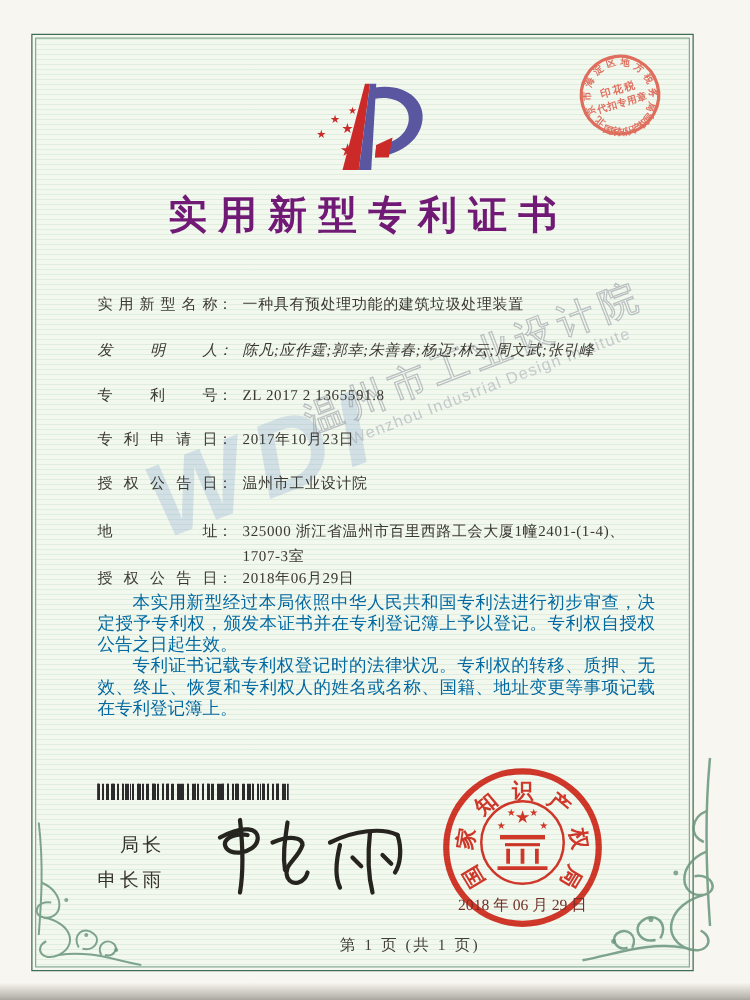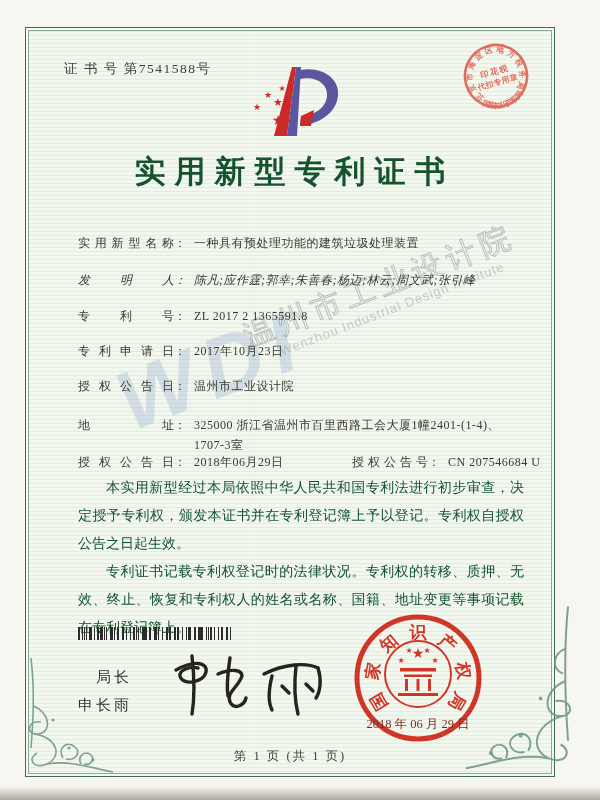--- a/index.html
+++ b/index.html
@@ -51,21 +51,21 @@
   .wm-en{
     position:absolute;left:178px;top:116px;
     font-family:"Liberation Sans",sans-serif;
     font-size:13px;letter-spacing:1px;color:rgba(160,164,174,0.55);
   }
 
   .content{position:absolute;z-index:2;color:#3a3833;}
   .cert-no{left:64px;top:60px;font-size:13.5px;letter-spacing:1.5px;color:#413f39;}
   .title{
     left:25px;top:151px;width:530px;text-align:center;
-    font-size:31px;font-weight:bold;letter-spacing:9px;text-indent:9px;color:#14532d;
+    font-size:31px;font-weight:bold;letter-spacing:9px;text-indent:9px;color:#701a75;
   }
   .frow{left:78px;font-size:12px;line-height:20px;white-space:nowrap;}
   .flabel{
     display:inline-block;width:96px;
     text-align:justify;text-align-last:justify;
     -moz-text-align-last:justify;
   }
   .fcolon{display:inline-block;margin-right:8px;}
   .fvalue{letter-spacing:0.5px;}
   .fvalue-block{display:inline-block;vertical-align:top;white-space:normal;width:345px;}
@@ -74,41 +74,41 @@
   .r-name{top:233px;}
   .r-inv{top:270px;font-style:italic;}
   .r-patno{top:306px;}
   .r-appdate{top:341px;}
   .r-patentee{top:376px;}
   .r-addr{top:415px;}
   .r-grant{top:452px;width:470px;}
 
   .body-text{
     left:78px;top:474px;width:446px;
-    font-size:14px;line-height:28px;text-align:justify;color:#14532d;
+    font-size:14px;line-height:17px;text-align:justify;color:#0369a1;
   }
   .body-text p{margin:0;text-indent:2em;}
 
   .barcode{
     left:78px;top:627px;width:153px;height:13px;
     background:
       repeating-linear-gradient(90deg,#2b2b2b 0 1.5px,transparent 1.5px 4px),
       repeating-linear-gradient(90deg,#2b2b2b 0 1px,transparent 1px 6.5px),
       repeating-linear-gradient(90deg,#2b2b2b 0 2px,transparent 2px 11px);
   }
   .signer{left:78px;top:663px;font-size:15px;letter-spacing:3px;color:#35332e;text-align:right;}
   .signer div{line-height:28px;}
   .signature-svg{position:absolute;left:168px;top:652px;z-index:2;}
   .stamp{position:absolute;z-index:3;}
   .tax-stamp{left:446px;top:26px;transform:rotate(-16deg);opacity:0.88;}
   .seal{left:342px;top:610px;opacity:0.92;mix-blend-mode:multiply;}
   .logo-svg{position:absolute;left:248px;top:64px;z-index:2;}
   .footer-page{
     left:25px;top:748px;width:530px;text-align:center;
-    font-size:12.5px;letter-spacing:2px;color:#413f39;
+    font-size:12.5px;letter-spacing:2px;color:#413f39;padding-left:38px;
   }
 </style>
 </head>
 <body>
 
 <div class="page">
 
   <div class="frame">
     <div class="frame-inner"></div>
   </div>
@@ -144,21 +144,20 @@
         <circle cx="66" cy="118" r="1.6"></circle>
     </g>
   </svg>
 
   <div class="wm wm-group">
     <div class="wm-letters">WDI</div>
     <div class="wm-cn">温州市工业设计院</div>
     <div class="wm-en">Wenzhou Industrial Design Institute</div>
   </div>
 
-  <div class="content cert-no" style="position:absolute">证 书 号 第7541588号</div>
 
   <svg class="stamp tax-stamp" width="100" height="100" viewBox="0 0 100 100">
     <circle cx="50" cy="50" r="31" fill="none" stroke="#dd5c4b" stroke-width="2.6"></circle>
     <g fill="#dd5c4b" font-size="7.6" font-weight="bold" text-anchor="middle">
       <text x="50" y="26" transform="rotate(-127 50 50)">北</text>
       <text x="50" y="26" transform="rotate(-102 50 50)">京</text>
       <text x="50" y="26" transform="rotate(-76 50 50)">市</text>
       <text x="50" y="26" transform="rotate(-51 50 50)">海</text>
       <text x="50" y="26" transform="rotate(-25 50 50)">淀</text>
       <text x="50" y="26" transform="rotate(0 50 50)">区</text>
@@ -208,23 +207,20 @@
     <span class="flabel">专利申请日</span><span class="fcolon">：</span><span class="fvalue">2017年10月23日</span>
   </div>
   <div class="content frow r-patentee" style="position:absolute">
     <span class="flabel">授权公告日</span><span class="fcolon">：</span><span class="fvalue">温州市工业设计院</span>
   </div>
   <div class="content frow r-addr" style="position:absolute">
     <span class="flabel">地址</span><span class="fcolon">：</span><span class="fvalue fvalue-block"><span>325000 浙江省温州市百里西路工会大厦1幢2401-(1-4)、</span><br><span>1707-3室</span></span>
   </div>
   <div class="content frow r-grant" style="position:absolute">
     <span class="flabel">授权公告日</span><span class="fcolon">：</span><span class="fvalue">2018年06月29日</span>
-    <span class="grant-no">
-      <span class="flabel">授权公告号</span><span class="fcolon">：</span><span class="fvalue">CN 207546684 U</span>
-    </span>
   </div>
 
   <div class="content body-text" style="position:absolute">
     <p>本实用新型经过本局依照中华人民共和国专利法进行初步审查，决定授予专利权，颁发本证书并在专利登记簿上予以登记。专利权自授权公告之日起生效。</p>
     <p>专利证书记载专利权登记时的法律状况。专利权的转移、质押、无效、终止、恢复和专利权人的姓名或名称、国籍、地址变更等事项记载在专利登记簿上。</p>
   </div>
 
   <div class="content barcode" style="position:absolute"></div>
 
   <div class="content signer" style="position:absolute">

